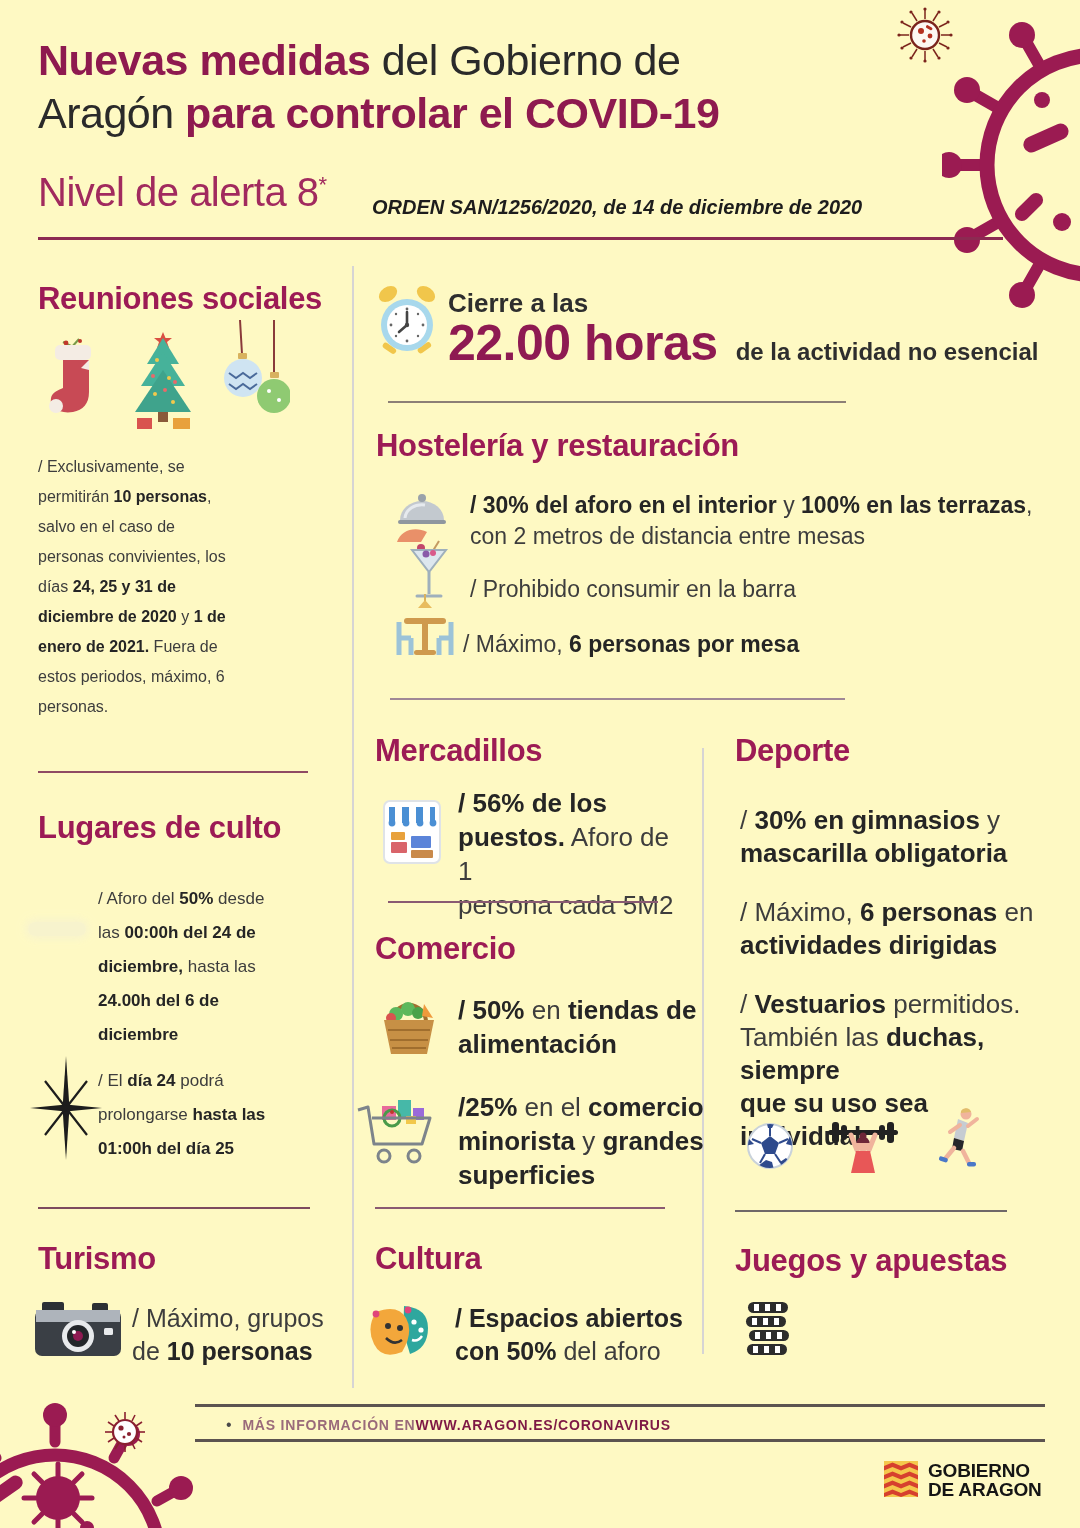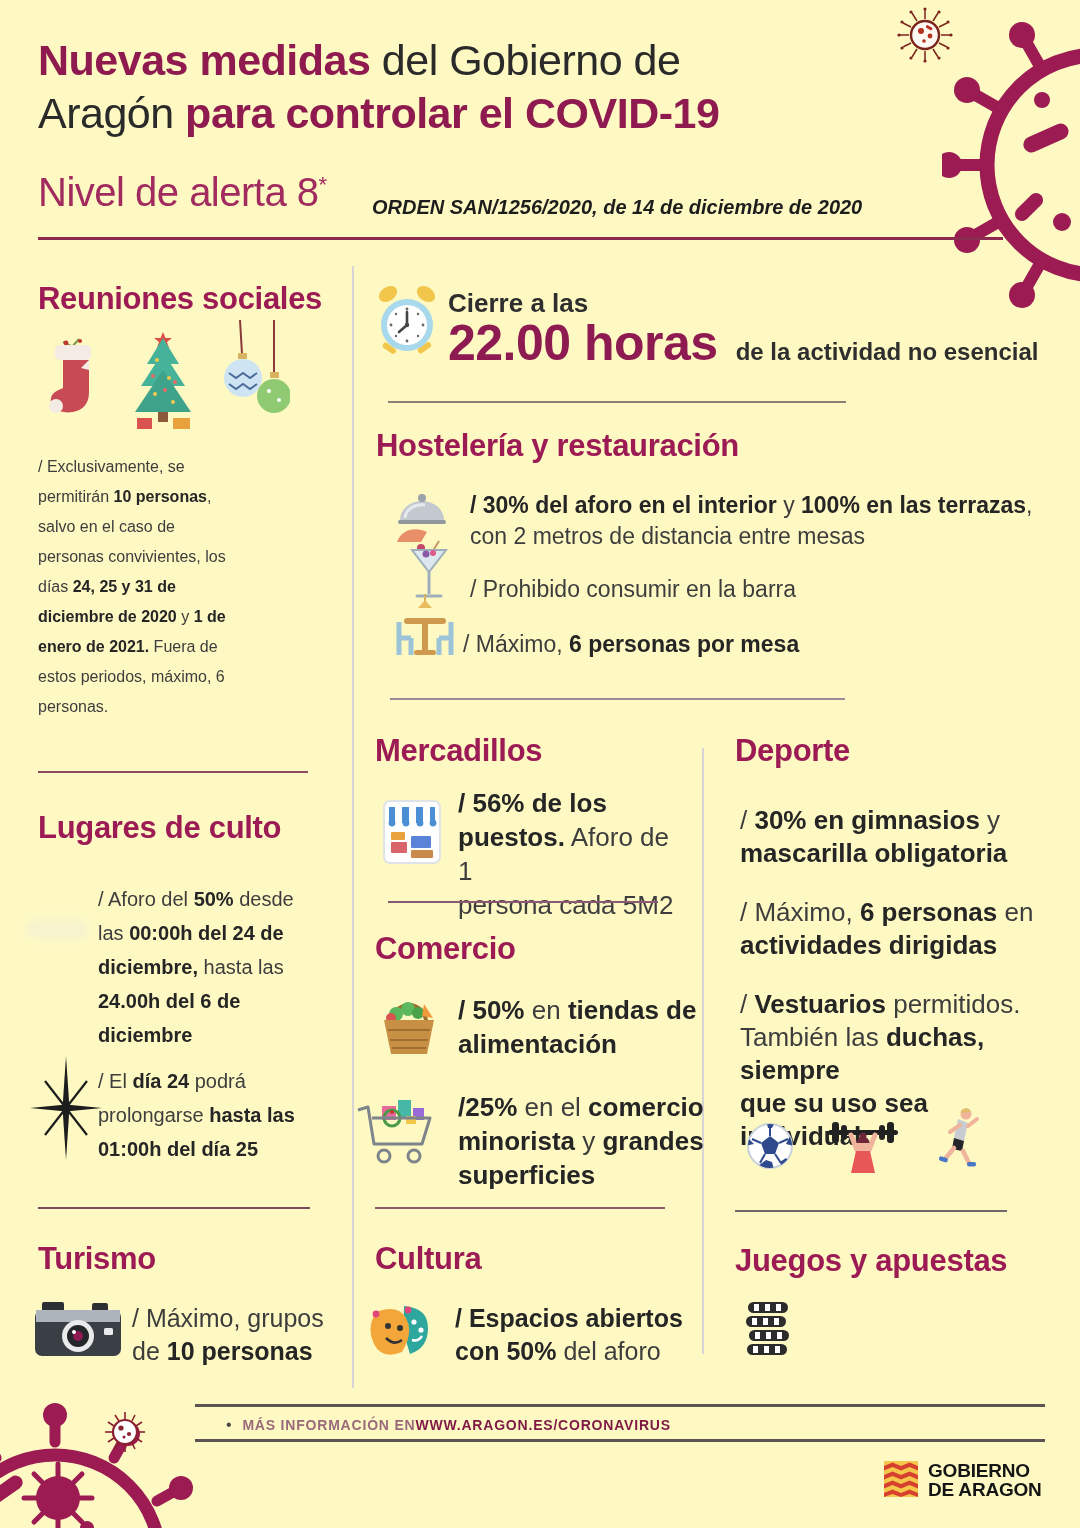--- a/index.html
+++ b/index.html
@@ -11,21 +11,21 @@
   .title{font-size:43px;line-height:1.23;font-weight:400;color:#2a2a2a;
          letter-spacing:-0.5px;white-space:pre-line;}
   .title .b{font-weight:700;color:#8E1A4F;}
   .alert{font-size:40px;color:#A12A5E;letter-spacing:-0.5px;}
   .alert sup{font-size:22px;}
   .order{font-size:20px;font-style:italic;font-weight:700;color:#1d1d1d;}
   .h-sec{font-size:31px;font-weight:700;color:#9C1B55;letter-spacing:-0.3px;}
   .rich{white-space:pre-line;color:#3d3d3d;}
   .rich .b{font-weight:700;color:#252525;}
   .body-lg{font-size:16px;line-height:30px;}
-  .body-cult{font-size:20px;line-height:34px;}
+  .body-cult{font-size:17px;line-height:34px;}
   .body-host{font-size:23px;line-height:31px;}
   .body-mid{font-size:26px;line-height:34px;}
   .body-dep{font-size:26px;line-height:33px;}
   .body-bot{font-size:25px;line-height:33px;}
   .closure-prefix{font-size:26px;font-weight:700;color:#2e2e2e;}
   .closure-row{display:flex;align-items:baseline;}
   .closure-time{font-size:50px;font-weight:700;color:#8E1A52;letter-spacing:-0.5px;}
   .closure-suffix{font-size:24px;font-weight:700;color:#2e2e2e;margin-left:18px;}
   .footer-row{display:flex;align-items:center;font-size:14px;letter-spacing:0.8px;}
   .footer-bullet{color:#4a4a4a;margin-right:10px;font-size:16px;}

